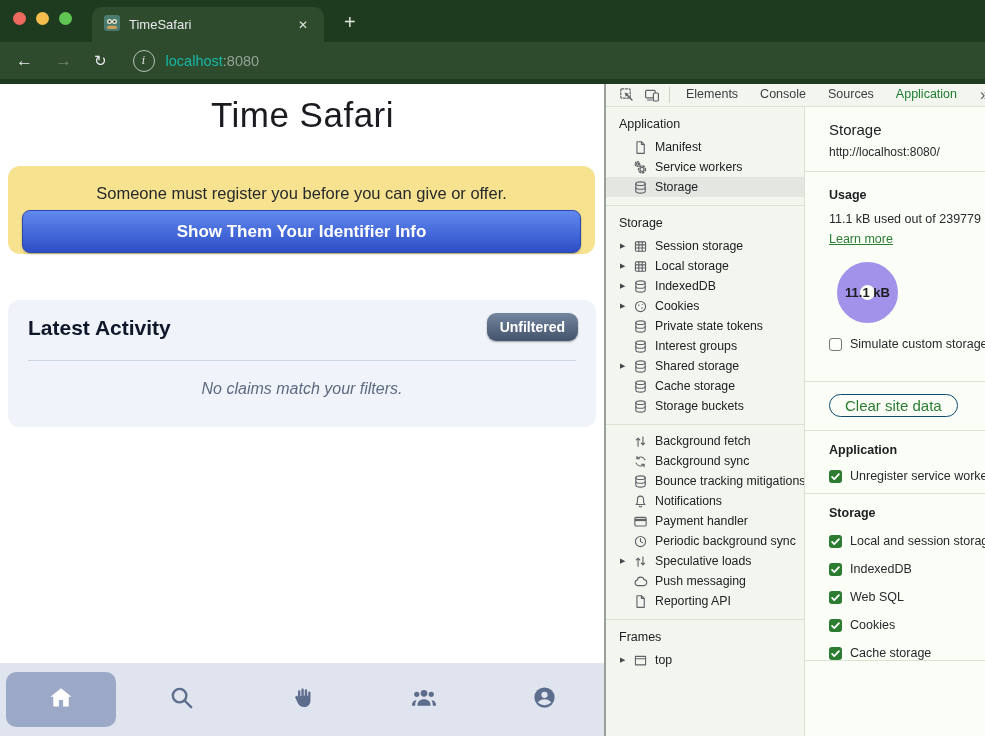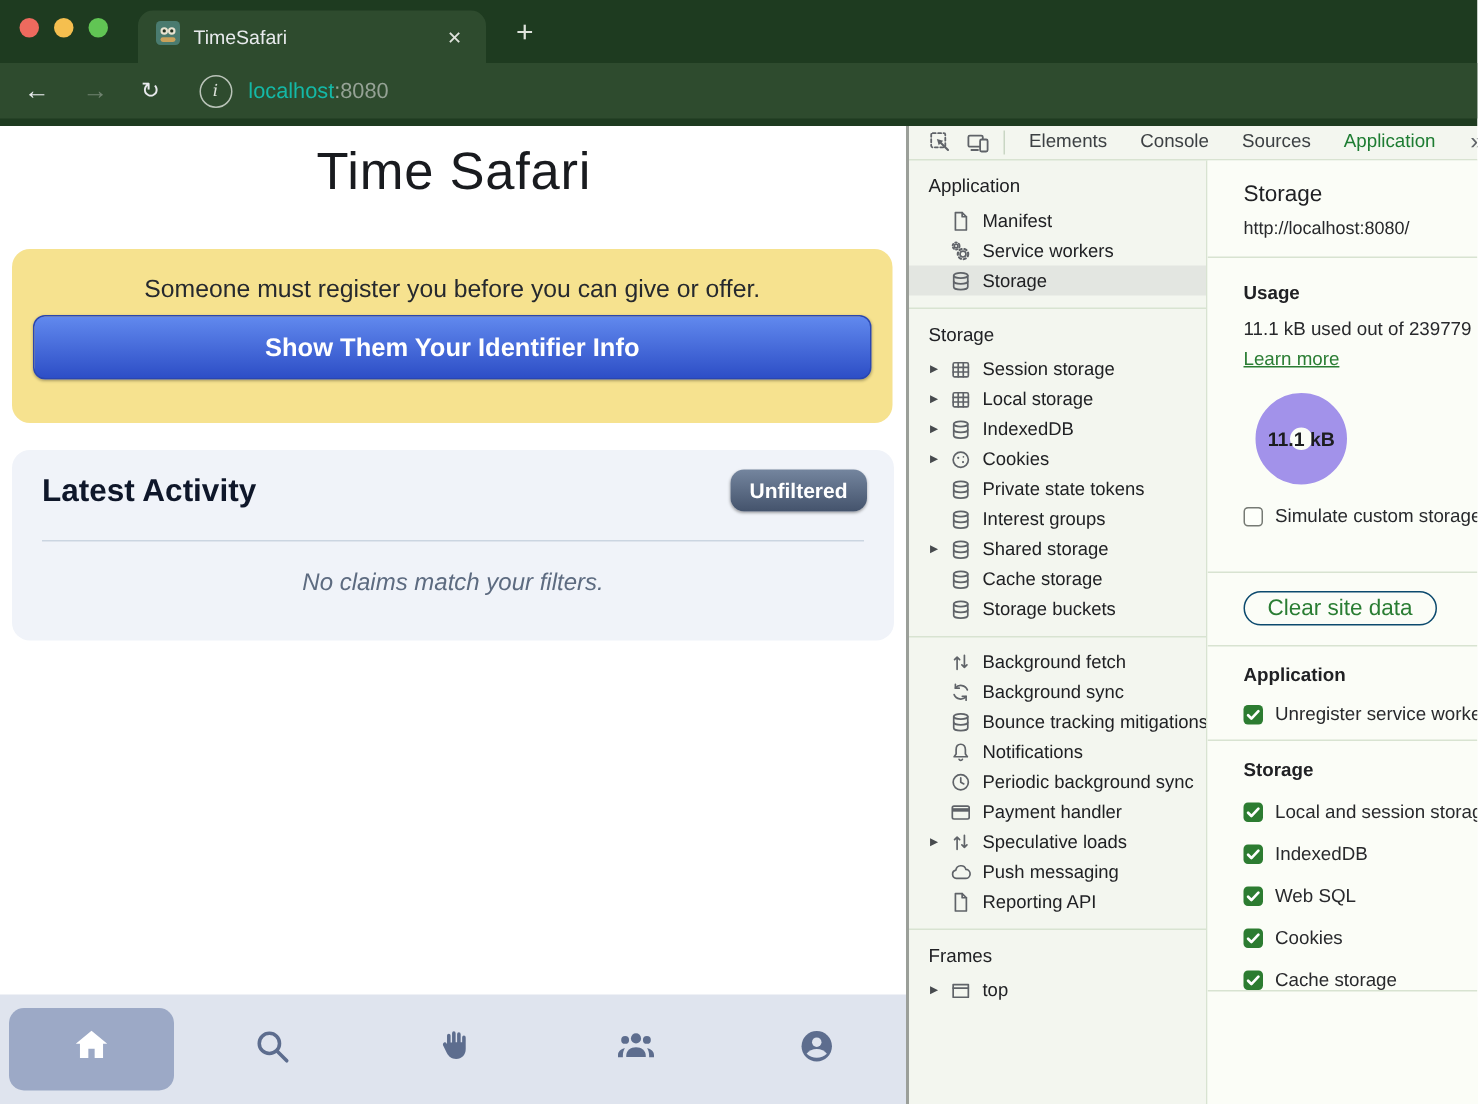--- a/index.html
+++ b/index.html
@@ -24,21 +24,21 @@
   .reload { color: #e8eaed; margin-left: 22px; font-size: 15px; }
   .infoc { width: 22px; height: 22px; border-radius: 50%; border: 1.5px solid #b9c3b8; color: #dfe3dc;
            display: flex; align-items: center; justify-content: center; margin: 0 11px 0 26px;
            font-size: 11px; font-style: italic; font-family: "DejaVu Serif", serif; }
   .host { font-size: 14.5px; color: #14b8a6; }
   .port { font-size: 14.5px; color: #95a295; }
 
   
   .app { position: absolute; top: 84px; left: 0; width: 605px; height: 652px; background: #fff; overflow: hidden; }
   .app-title { margin-top: 11px; text-align: center; font-size: 35px; font-weight: 400; color: #191b1f; letter-spacing: .5px; }
-  .banner { position: absolute; top: 82px; left: 8px; width: 587px; height: 116px; background: #f6e28f; border-radius: 12px; }
+  .banner { position: absolute; top: 82px; left: 8px; width: 587px; height: 88px; background: #f6e28f; border-radius: 12px; }
   .banner-msg { text-align: center; padding-top: 18px; font-size: 16.5px; color: #26292e; }
   .banner-btn { position: absolute; left: 14px; right: 14px; top: 44px; height: 43px; border-radius: 8px;
                 background: linear-gradient(180deg, #6189ee, #2d4ec6); border: 1px solid #2a46b0;
                 color: #fff; font-weight: 700; font-size: 17px; display: flex; align-items: center;
                 justify-content: center; box-shadow: 0 1px 2px rgba(0,0,0,.3); cursor: pointer; }
   .card { position: absolute; top: 216px; left: 8px; width: 588px; height: 127px; background: #f0f3f9; border-radius: 12px; }
   .card-h { position: absolute; left: 20px; top: 16px; font-size: 21px; font-weight: 800; color: #0f172a; }
   .badge { position: absolute; right: 18px; top: 13px; background: linear-gradient(180deg,#74859e,#44536c);
            color: #fff; font-weight: 700; font-size: 14px; padding: 6px 13px; border-radius: 9px;
            box-shadow: 0 1px 2px rgba(0,0,0,.35); }
@@ -387,35 +387,35 @@
                 <path d="M8 2.3c-2.2 0-3.3 1.6-3.3 3.8v3.2L3.3 11.2h9.4l-1.4-1.9V6.1C11.3 3.9 10.2 2.3 8 2.3z"></path>
                 <path d="M6.8 13a1.3 1.3 0 0 0 2.4 0"></path>
               </svg>
             </span>
             <span>Notifications</span>
           </div>
           <div class="trow">
             <span class="twisty"></span>
             <span class="ticon">
               <svg viewBox="0 0 16 16" width="15" height="15" fill="none" stroke="#5f6368" stroke-width="1.2" stroke-linecap="round" stroke-linejoin="round">
+                <rect x="2" y="3.6" width="12" height="9.2" rx="1.2"></rect>
+                <rect x="2" y="5.1" width="12" height="2.5" fill="#5f6368" stroke="none"></rect>
+              </svg>
+            </span>
+            <span>Payment handler</span>
+          </div>
+          <div class="trow">
+            <span class="twisty"></span>
+            <span class="ticon">
+              <svg viewBox="0 0 16 16" width="15" height="15" fill="none" stroke="#5f6368" stroke-width="1.2" stroke-linecap="round" stroke-linejoin="round">
                 <circle cx="8" cy="8" r="5.4"></circle>
                 <path d="M8 4.9V8l2.2 1.2"></path>
               </svg>
             </span>
             <span>Periodic background sync</span>
-          </div>
-          <div class="trow">
-            <span class="twisty"></span>
-            <span class="ticon">
-              <svg viewBox="0 0 16 16" width="15" height="15" fill="none" stroke="#5f6368" stroke-width="1.2" stroke-linecap="round" stroke-linejoin="round">
-                <rect x="2" y="3.6" width="12" height="9.2" rx="1.2"></rect>
-                <rect x="2" y="5.1" width="12" height="2.5" fill="#5f6368" stroke="none"></rect>
-              </svg>
-            </span>
-            <span>Payment handler</span>
           </div>
           <div class="trow">
             <span class="twisty">▶</span>
             <span class="ticon">
               <svg viewBox="0 0 16 16" width="15" height="15" fill="none" stroke="#5f6368" stroke-width="1.2" stroke-linecap="round" stroke-linejoin="round">
                 <path d="M5.4 13V4.4M5.4 4.4 3.6 6.2M5.4 4.4l1.8 1.8"></path>
                 <path d="M10.6 3v8.6M10.6 11.6l-1.8-1.8M10.6 11.6l1.8-1.8"></path>
               </svg>
             </span>
             <span>Speculative loads</span>

